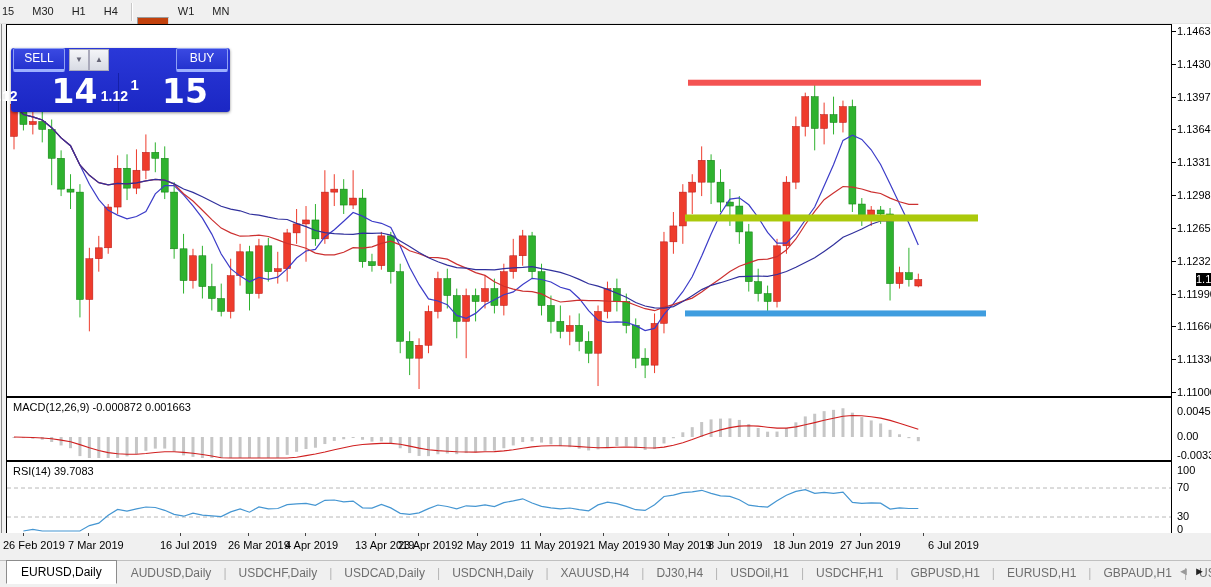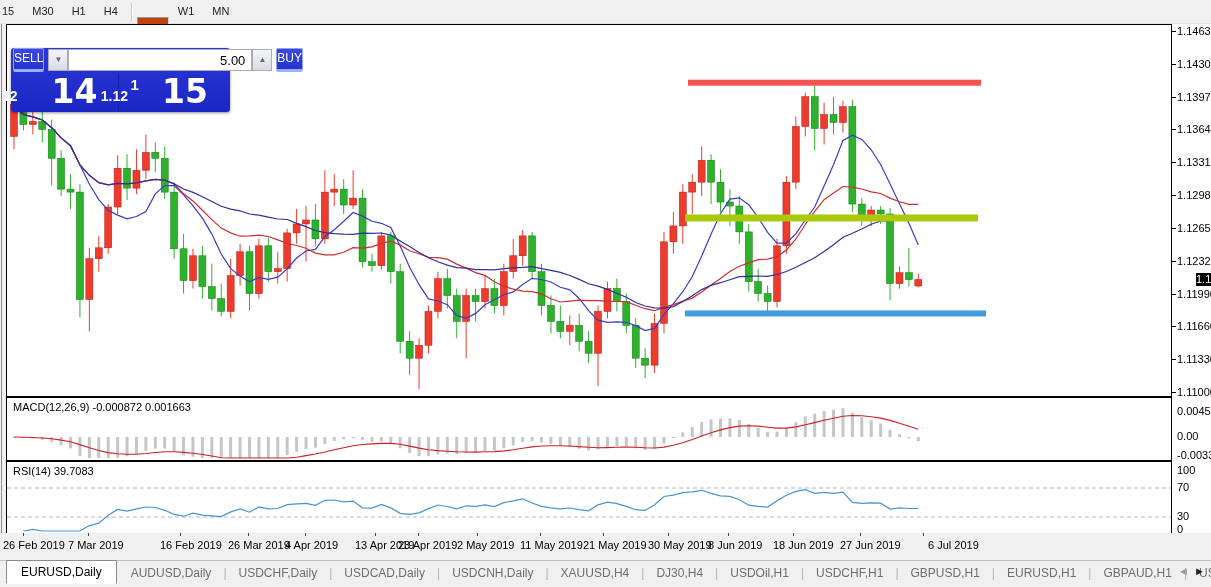--- a/index.html
+++ b/index.html
@@ -270,21 +270,20 @@
         <path d="M7.0 79.6 L16.4 89.5 L25.8 91.9 L35.3 95.0 L44.7 102.7 L54.1 112.9 L63.5 120.7 L72.9 139.9 L82.4 150.3 L91.8 157.6 L101.2 159.8 L110.6 158.4 L120.0 158.8 L129.5 157.8 L138.9 155.8 L148.3 154.4 L157.7 155.1 L167.1 158.9 L176.6 164.0 L186.0 167.4 L195.4 171.8 L204.8 176.5 L214.2 181.3 L223.7 184.1 L233.1 185.8 L242.5 189.0 L251.9 190.2 L261.3 192.2 L270.8 194.0 L280.2 194.5 L289.6 198.4 L299.0 201.6 L308.4 205.5 L317.9 207.6 L327.3 208.6 L336.7 209.2 L346.1 209.4 L355.5 208.1 L365.0 208.4 L374.4 208.0 L383.8 210.1 L393.2 215.9 L402.6 221.5 L412.1 227.4 L421.5 232.7 L430.9 236.7 L440.3 240.1 L449.7 242.6 L459.2 243.1 L468.6 244.6 L478.0 244.7 L487.4 244.9 L496.8 243.6 L506.3 242.9 L515.7 242.4 L525.1 241.6 L534.5 243.6 L543.9 245.3 L553.4 247.4 L562.8 250.5 L572.2 254.4 L581.6 258.8 L591.0 261.2 L600.5 264.4 L609.9 268.2 L619.3 272.2 L628.7 277.5 L638.1 281.0 L647.6 282.9 L657.0 283.1 L666.4 281.6 L675.8 276.6 L685.2 270.7 L694.7 264.6 L704.1 260.3 L713.5 257.7 L722.9 254.7 L732.3 251.7 L741.8 251.3 L751.2 251.0 L760.6 251.4 L770.0 249.5 L779.4 246.5 L788.9 242.2 L798.3 237.5 L807.7 232.7 L817.1 226.4 L826.5 219.8 L836.0 212.3 L845.4 208.2 L854.8 204.0 L864.2 199.3 L873.6 196.0 L883.1 195.9 L892.5 194.9 L901.9 193.4 L911.3 190.7 " fill="none" stroke="#30309c" stroke-width="1.2"></path>
         <rect x="681" y="54.71900826446384" width="293" height="6" fill="#f45352"></rect>
         <rect x="678" y="189.46969696969856" width="293" height="7" fill="#abc90b"></rect>
         <rect x="678" y="285.4407713498622" width="301" height="6" fill="#3f9ddf"></rect>
       </svg>
     <div class="trade">
       <div class="trow">
         <div class="tbtn">SELL</div>
         <div class="spin">
           <div class="spbtn">▼</div>
-          <input class="spfield" readonly="" value="5.00" style="">
           <div class="spbtn">▲</div>
         </div>
         <div class="tbtn">BUY</div>
       </div>
       <div class="bigpx" style="left:0;width:108px;border-right:1px solid #1520a8;">
         <span class="pfx">1.12</span>
           <span class="main">14</span>
           <span class="sup">1</span>
       </div>
       <div class="bigpx" style="left:109px;width:110px;">
@@ -441,21 +440,21 @@
       <div class="tick" style="top: 457px;">70</div>
       <div class="tick" style="top: 486px;">30</div>
       <div class="tick" style="top: 499px;">0</div>
     </div>
   <div class="time-axis">
       <div class="ttick" style="left: 23px;"></div>
       <div class="tlabel" style="left: 3px;">26 Feb 2019</div>
       <div class="ttick" style="left: 88px;"></div>
       <div class="tlabel" style="left: 68px;">7 Mar 2019</div>
       <div class="ttick" style="left: 180px;"></div>
-      <div class="tlabel" style="left: 160px;">16 Feb 2019</div>
+      <div class="tlabel" style="left: 160px;">16 Jul 2019</div>
       <div class="ttick" style="left: 248px;"></div>
       <div class="tlabel" style="left: 228px;">26 Mar 2019</div>
       <div class="ttick" style="left: 305px;"></div>
       <div class="tlabel" style="left: 285px;">4 Apr 2019</div>
       <div class="ttick" style="left: 375px;"></div>
       <div class="tlabel" style="left: 355px;">13 Apr 2019</div>
       <div class="ttick" style="left: 418px;"></div>
       <div class="tlabel" style="left: 398px;">23 Apr 2019</div>
       <div class="ttick" style="left: 477px;"></div>
       <div class="tlabel" style="left: 457px;">2 May 2019</div>

